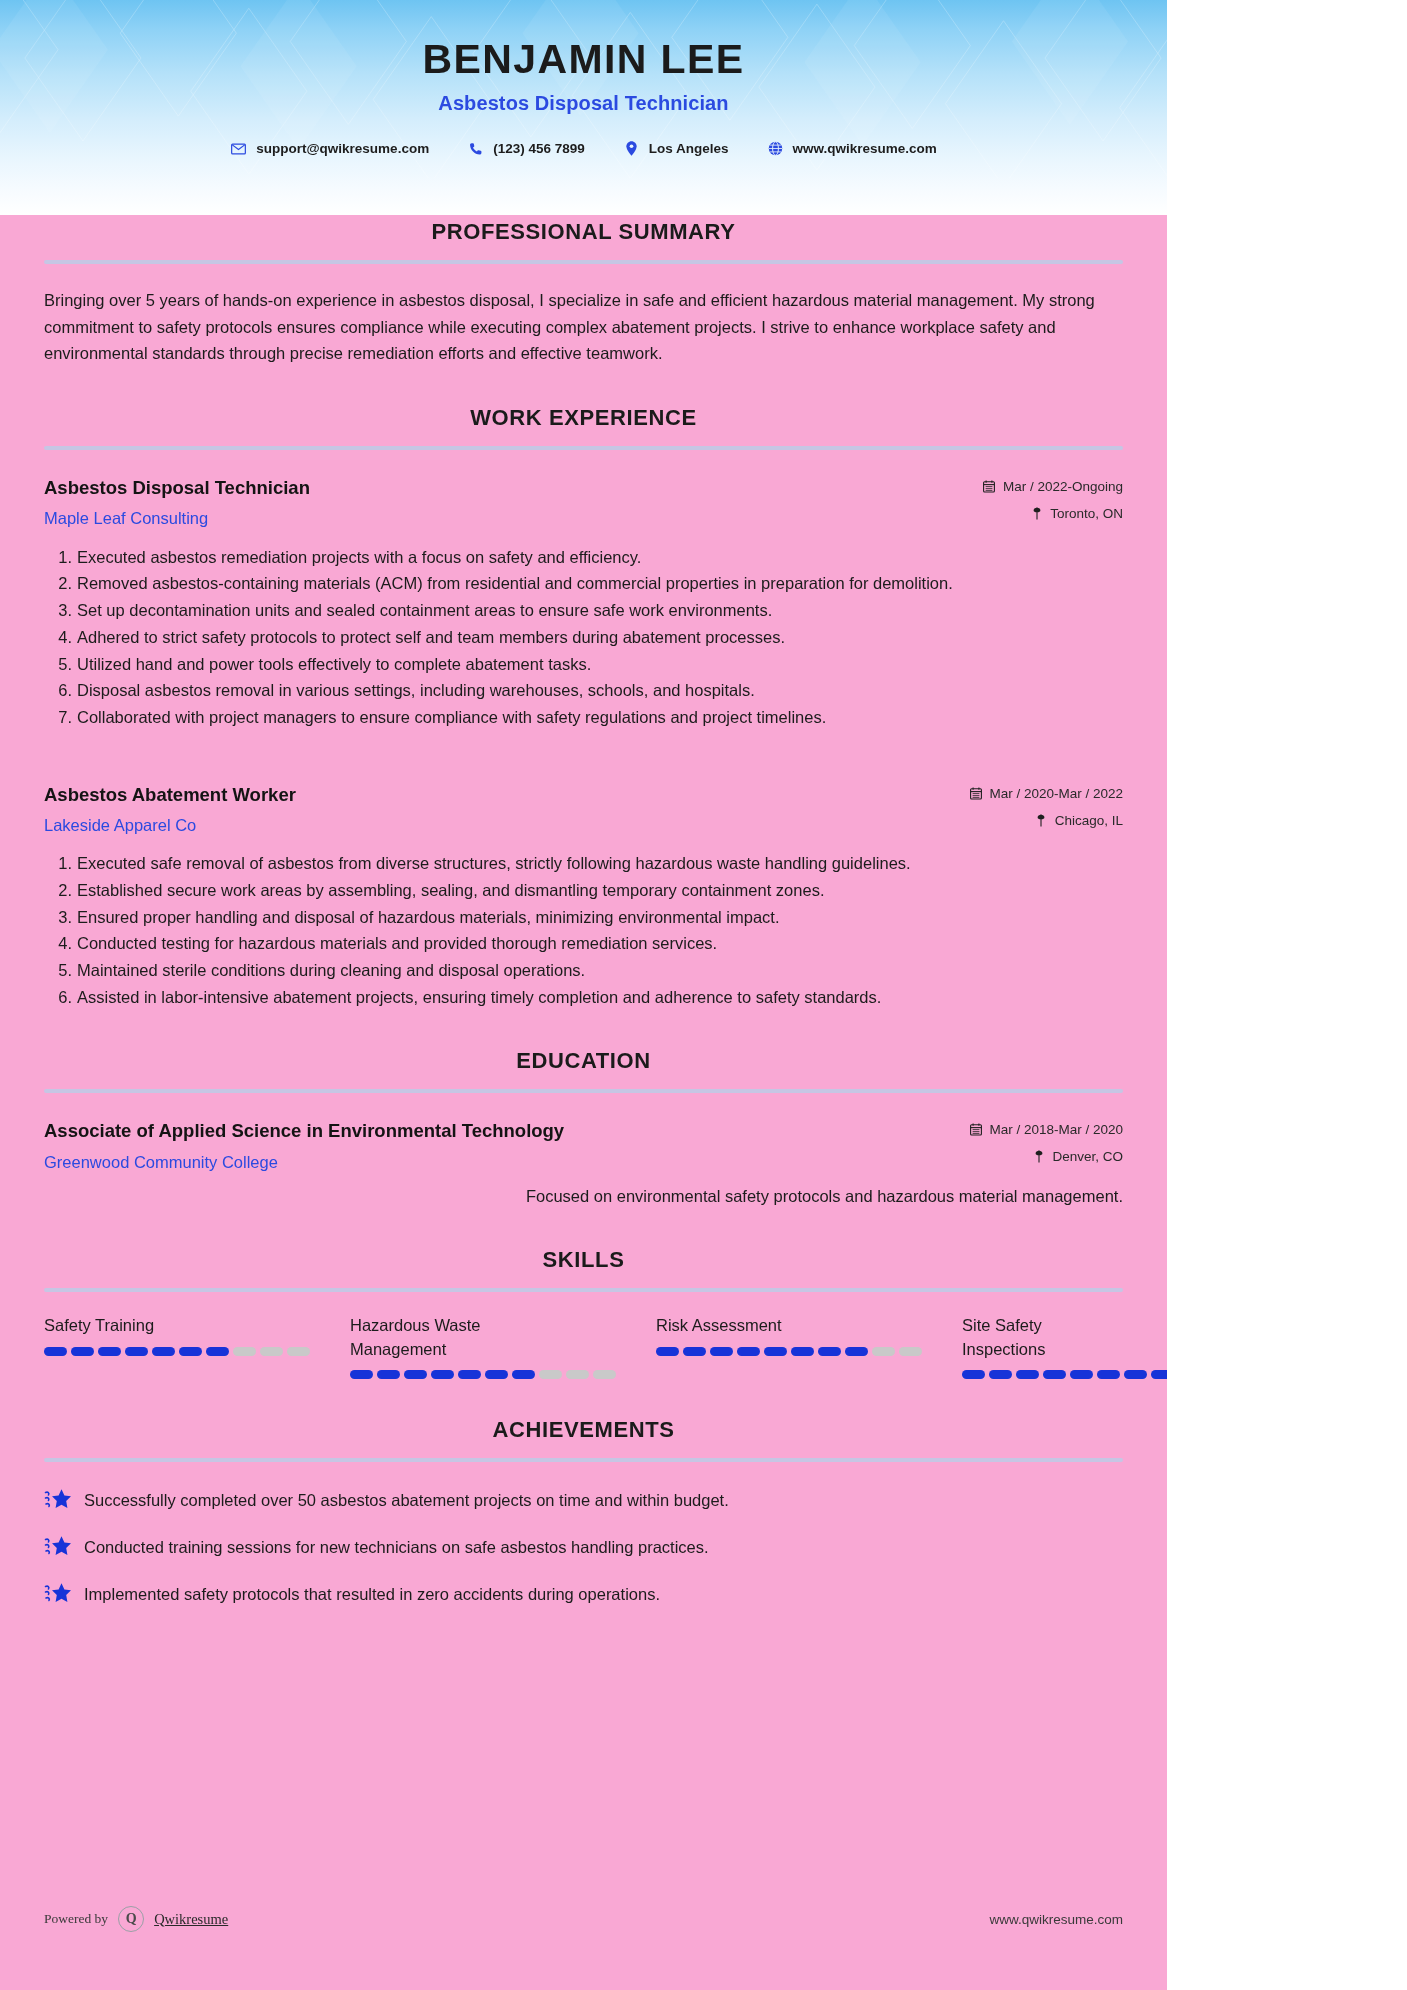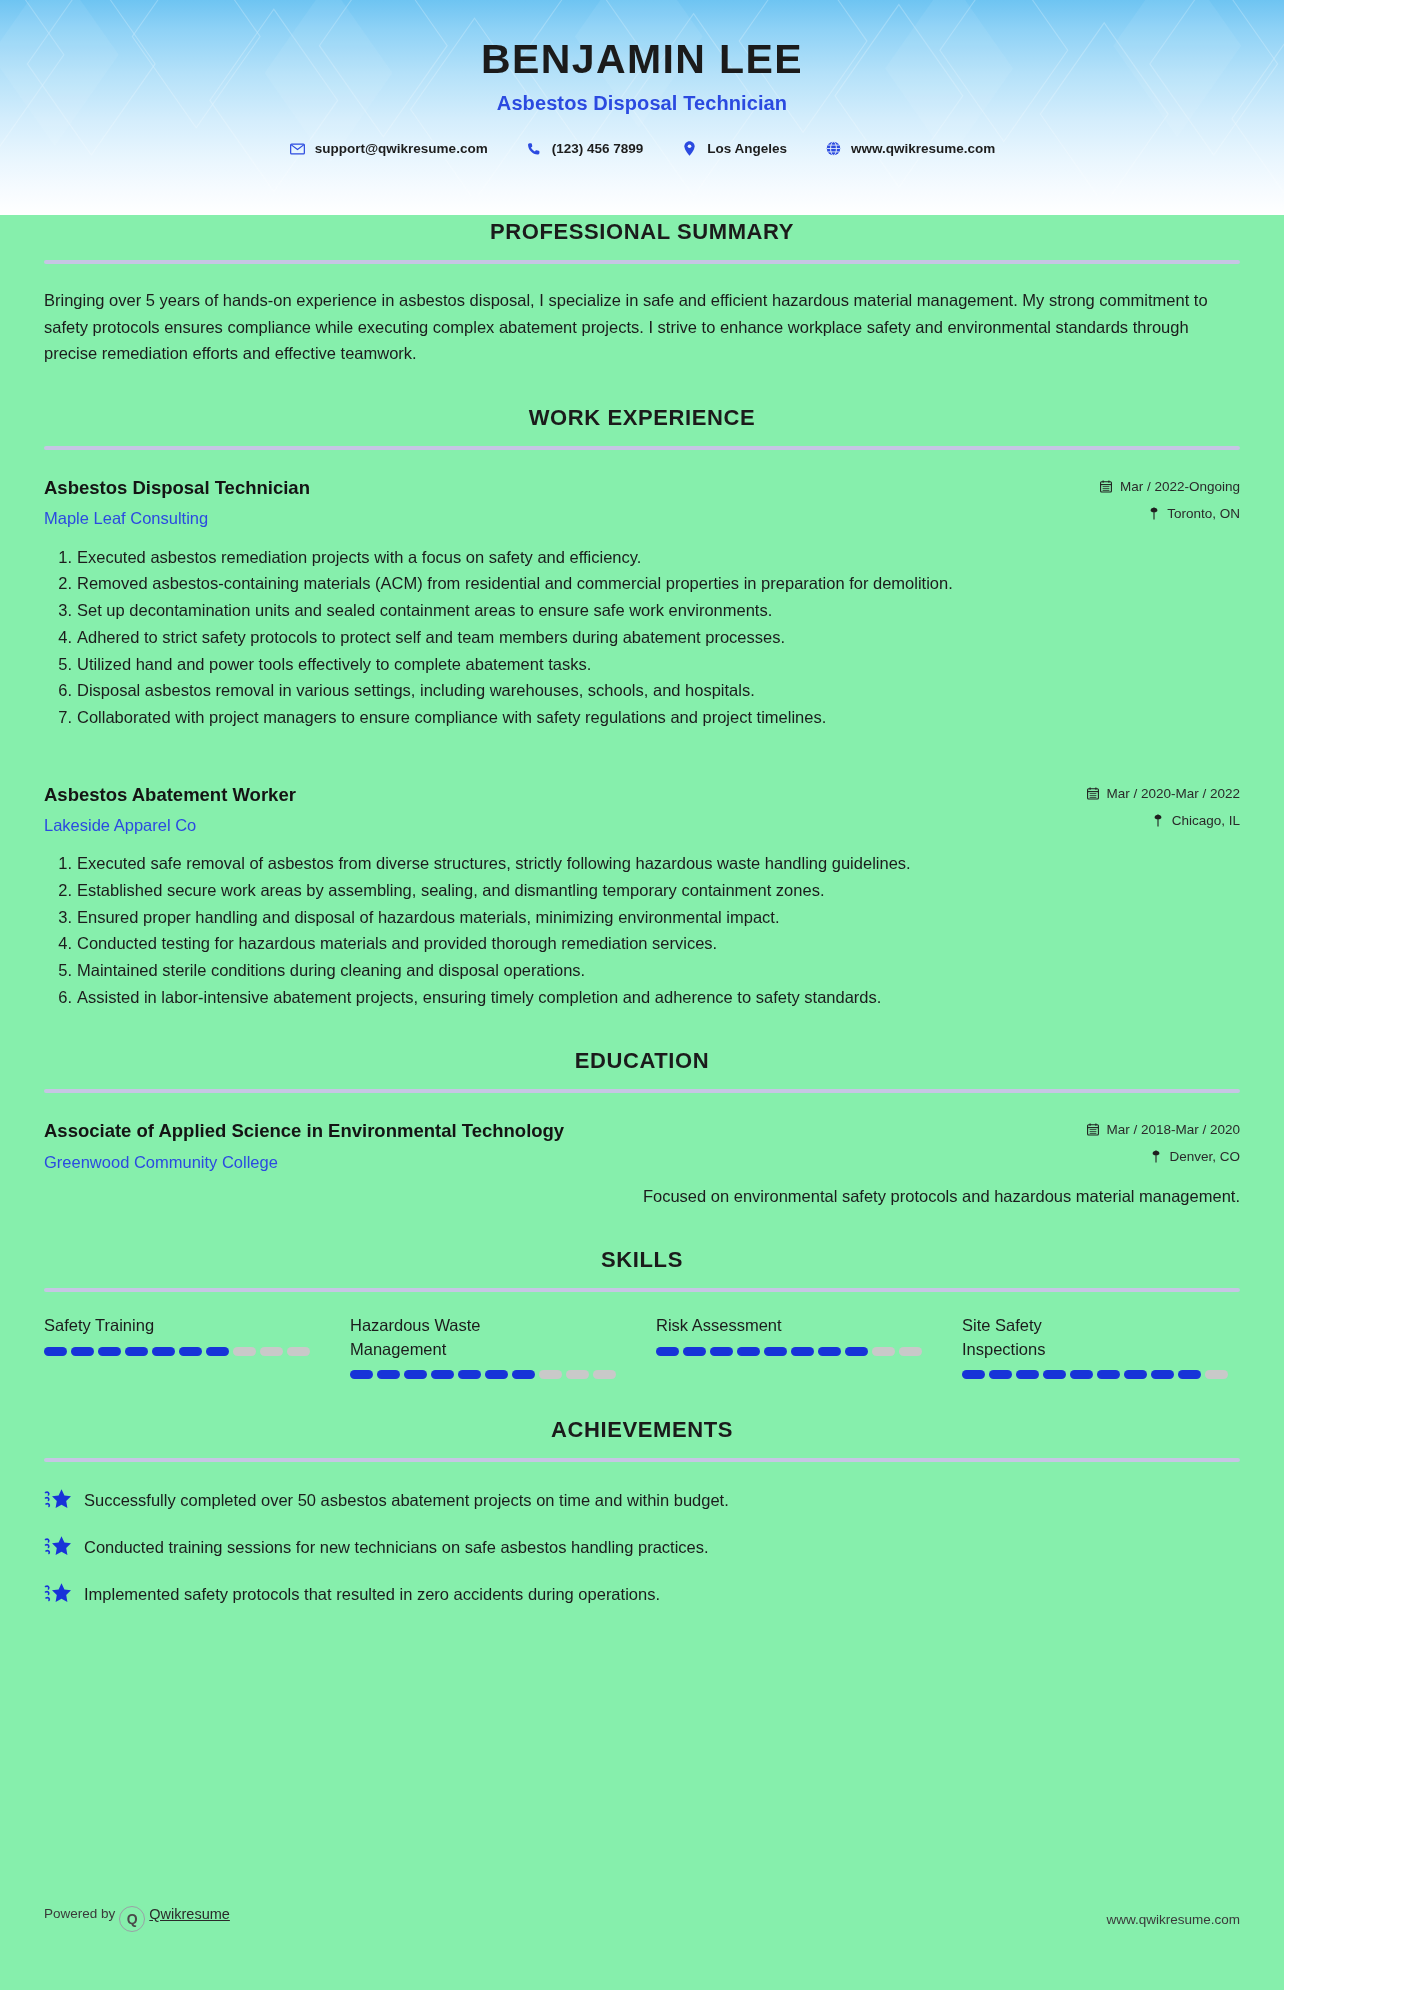--- a/index.html
+++ b/index.html
@@ -3,23 +3,23 @@
 <meta charset="utf-8">
 <style>
   * { box-sizing: border-box; margin: 0; padding: 0; }
   html, body {
     width: 1407px;
     background: #ffffff;
     font-family: "Liberation Sans", "DejaVu Sans", sans-serif;
   }
   .page {
     position: relative;
-    width: 1284px;
+    width: 1167px;
     min-height: 1990px;
-    background: #86efac;
+    background: #f9a8d4;
     overflow: hidden;
   }
 
   
   .banner {
     position: relative;
     height: 215px;
     width: 100%;
     background: linear-gradient(180deg,
       #6ec4f2 0%,
@@ -240,22 +240,23 @@
     position: absolute;
     left: 44px;
     right: 44px;
     bottom: 58px;
     display: flex;
     justify-content: space-between;
     align-items: center;
   }
   .footer-left {
     display: flex;
-    align-items: flex-start;
-    gap: 4px;
+    align-items: center;
+    gap: 10px;
+    font-family: Liberation Serif, serif;
   }
   .powered-by {
     font-size: 13.5px;
     color: #3a3a3a;
   }
   .q-logo {
     width: 26px;
     height: 26px;
     border-radius: 50%;
     border: 1.6px solid #9aa0a6;

